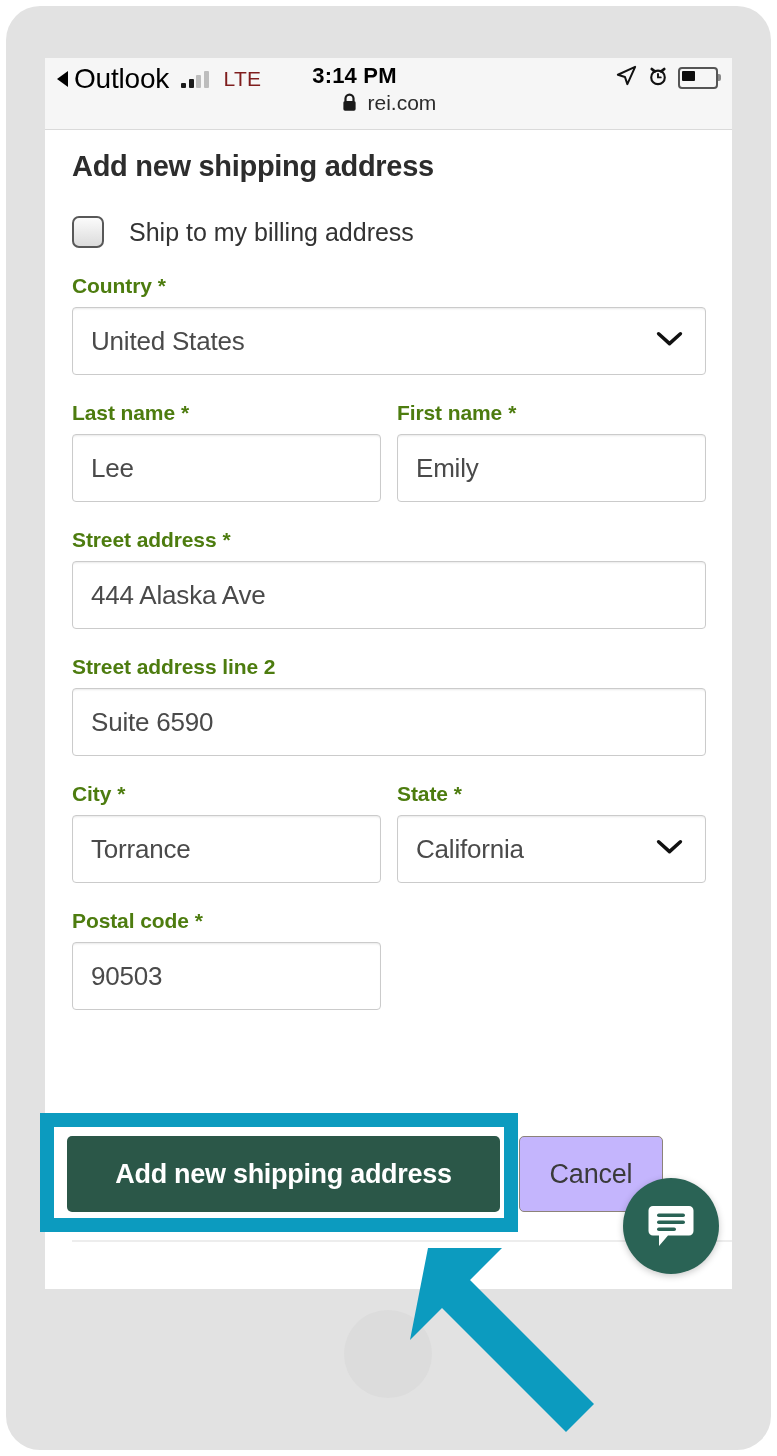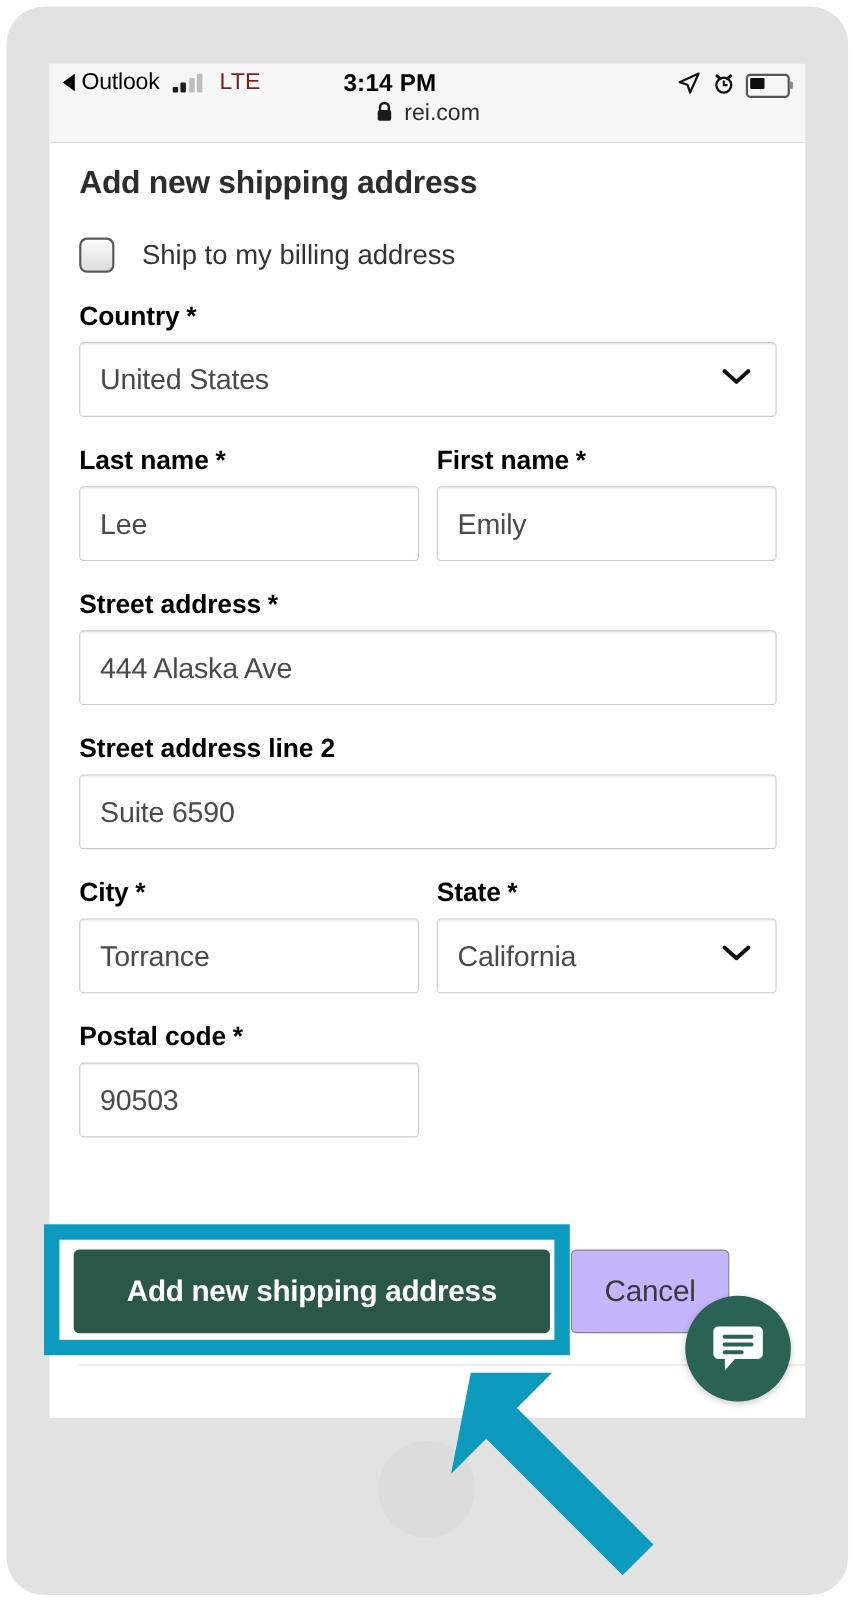--- a/index.html
+++ b/index.html
@@ -74,21 +74,21 @@
   }
   .back-tri {
     width: 0;
     height: 0;
     border-top: 8px solid transparent;
     border-bottom: 8px solid transparent;
     border-right: 11px solid #000;
     display: inline-block;
   }
   .sb-app-name {
-    font-size: 21px;
+    font-size: 28px;
     color: #000;
     letter-spacing: -0.2px;
   }
   .signal-bars {
     display: inline-flex;
     align-items: flex-end;
     gap: 2.5px;
     height: 17px;
     margin-left: 6px;
   }
@@ -194,23 +194,23 @@
     background: linear-gradient(#fbfbfb, #dcdcdc);
     flex: 0 0 auto;
   }
   .checkbox-label {
     font-size: 25px;
     color: #333;
     margin-left: 10px;
   }
 
   .field-label {
-    font-size: 24px;
+    font-size: 21px;
     font-weight: bold;
-    color: #000000;
+    color: #4d7c0f;
     letter-spacing: -0.1px;
   }
   .field-label .req {
     font-weight: bold;
     margin-left: 6px;
   }
 
   .field-block { padding: 26px 0 0 27px; }
   .field-row {
     display: flex;

